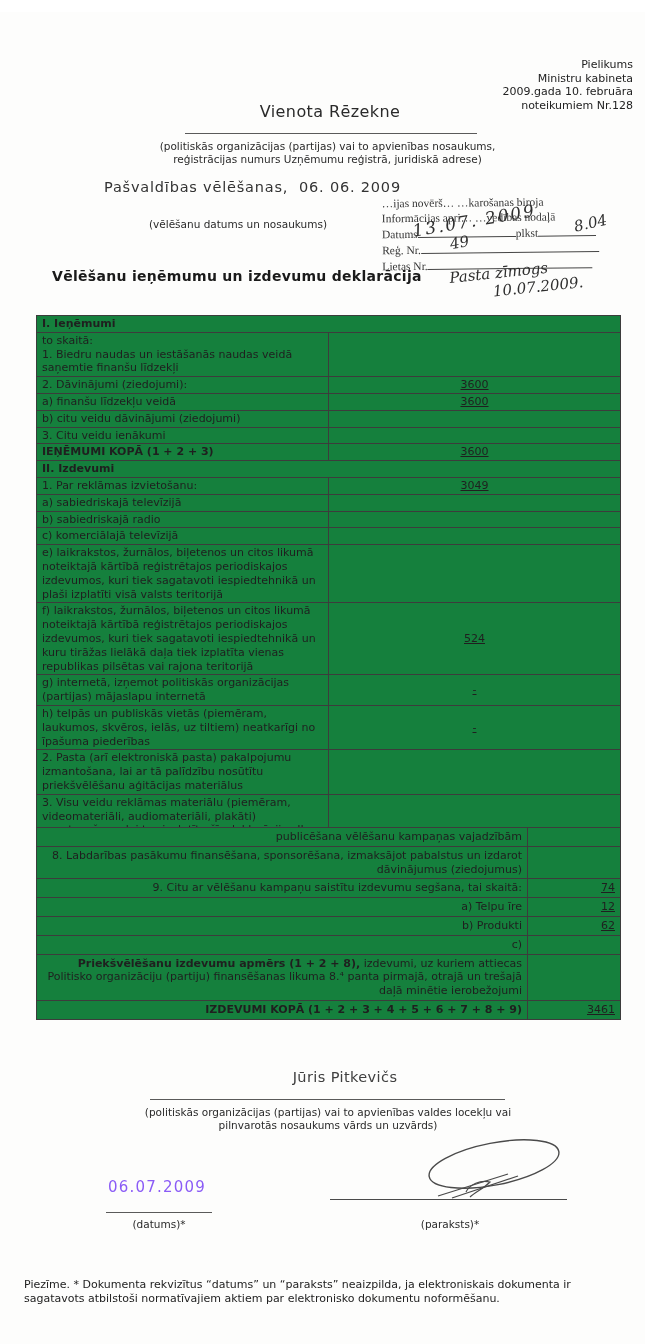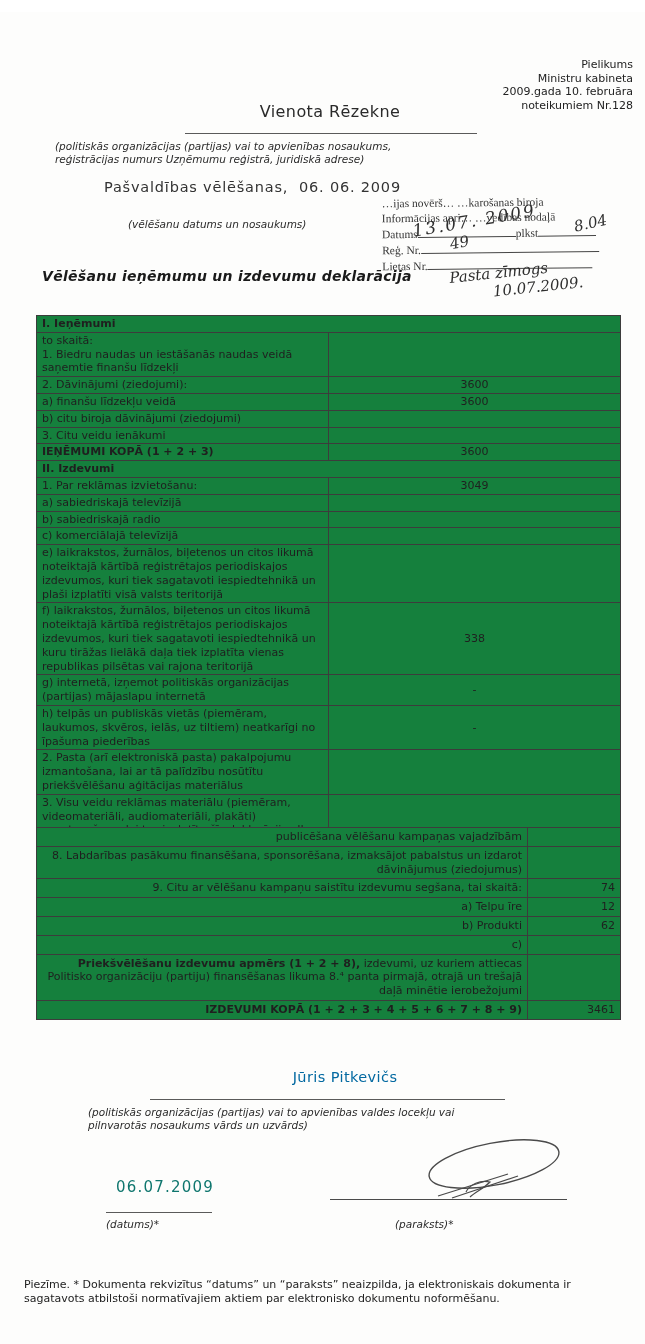--- a/index.html
+++ b/index.html
@@ -7,57 +7,57 @@
     position:relative;width:645px;height:1344px;margin:12px auto;
     background:#fdfdfc;color:#1b1b1b;
     font-family:"DejaVu Sans","Liberation Sans",sans-serif;
     overflow:hidden;
   }
   .abs{position:absolute;}
   .annex{right:12px;top:46px;text-align:right;font-size:11px;line-height:13.5px;color:#222;}
   .party-name{top:90px;left:105px;width:450px;text-align:center;font-size:16px;letter-spacing:.4px;color:#2a2a2a;}
   .rule{border-top:1px solid #5a5a5a;height:0;}
   .party-rule{top:121px;left:185px;width:292px;}
-  .caption{font-size:10.5px;line-height:12.5px;text-align:left;color:#2a2a2a;font-style:italic;}
+  .caption{font-size:10.5px;line-height:12.5px;text-align:center;color:#2a2a2a;}
   .party-caption{top:128px;left:55px;width:545px;}
   .election-line{top:167px;left:104px;font-size:14.5px;letter-spacing:.8px;white-space:pre;color:#333;}
   .election-caption{top:206px;left:128px;width:220px;}
   .stamp{
     top:184px;left:382px;width:258px;
     font-family:"Liberation Serif","DejaVu Serif",serif;
     font-size:11.5px;line-height:13px;color:#343434;
     transform:rotate(-.6deg);
   }
   .stamp .srow{white-space:nowrap;margin-bottom:2px;}
   .stamp .fill{display:inline-block;border-bottom:1px solid #444;height:10px;vertical-align:baseline;}
   .hand{
     font-family:"DejaVu Serif","Liberation Serif",serif;
     font-style:italic;color:#2e2e2e;
   }
   .hw-date{position:absolute;top:18px;left:30px;font-size:17px;transform:rotate(-9deg);letter-spacing:2px;white-space:nowrap;}
   .hw-time{position:absolute;top:22px;left:192px;font-size:15px;transform:rotate(-12deg);}
   .hw-reg{position:absolute;top:40px;left:68px;font-size:15px;transform:rotate(-10deg);}
-  .doc-title{top:256px;left:42px;font-size:14px;font-weight:bold;letter-spacing:.3px;color:#1a1a1a;font-style:italic;}
+  .doc-title{top:256px;left:52px;font-size:14px;font-weight:bold;letter-spacing:.3px;color:#1a1a1a;}
   .handnote{top:250px;left:450px;font-size:15px;transform:rotate(-6deg);line-height:18px;white-space:nowrap;}
   .handnote .l2{margin-left:42px;}
   table.decl{border-collapse:collapse;table-layout:fixed;width:585px;background:#15803d;}
   table.decl td{
     border:1px solid #3c3c3c;font-size:11px;line-height:13.8px;
     padding:1px 5px;vertical-align:middle;color:#1f1f1f;
   }
   table.decl td.lbl{white-space:pre-line;}
-  table.decl td.val{width:82px;text-align:center;}
+  table.decl td.val{width:82px;text-align:center;text-decoration:underline;}
   table.decl .b{font-weight:bold;}
   .t1{top:303px;left:36px;}
   .t2{top:815px;left:36px;}
   .t2 table.decl td{padding:2px 5px;text-align:right;}
-  .signer-name{top:1057px;left:145px;width:400px;text-align:center;font-size:14.5px;letter-spacing:.4px;color:#0369a1;}
+  .signer-name{top:1057px;left:145px;width:400px;text-align:center;font-size:14.5px;letter-spacing:.4px;color:#404040;}
   .signer-rule{top:1087px;left:150px;width:355px;}
   .signer-caption{top:1094px;left:88px;width:480px;}
-  .date-value{top:1166px;left:116px;font-size:15px;letter-spacing:1.2px;color:#0f766e;}
+  .date-value{top:1166px;left:108px;font-size:15px;letter-spacing:1.2px;color:#8b5cf6;}
   .date-rule{top:1200px;left:106px;width:106px;}
   .date-caption{top:1206px;left:106px;width:106px;}
   .sign-rule{top:1187px;left:330px;width:237px;border-top:1px solid #4a4a4a;}
   .sign-caption{top:1206px;left:395px;width:110px;}
   .sig-svg{top:1122px;left:410px;width:155px;height:70px;}
   .footnote{top:1266px;left:24px;width:600px;font-size:11px;line-height:14px;color:#222;}
 </style>
 </head>
 <body>
 
@@ -111,21 +111,21 @@
           </tr>
           <tr>
             <td class="lbl">2. Dāvinājumi (ziedojumi):</td>
             <td class="val">3600</td>
           </tr>
           <tr>
             <td class="lbl">a) finanšu līdzekļu veidā</td>
             <td class="val">3600</td>
           </tr>
           <tr>
-            <td class="lbl">b) citu biroja dāvinājumi (ziedojumi)</td>
+            <td class="lbl">b) citu veidu dāvinājumi (ziedojumi)</td>
             <td class="val"></td>
           </tr>
           <tr>
             <td class="lbl">3. Citu veidu ienākumi</td>
             <td class="val"></td>
           </tr>
           <tr>
             <td class="lbl b">IEŅĒMUMI KOPĀ (1 + 2 + 3)</td>
             <td class="val">3600</td>
           </tr>
@@ -147,21 +147,21 @@
           <tr>
             <td class="lbl">c) komerciālajā televīzijā</td>
             <td class="val"></td>
           </tr>
           <tr>
             <td class="lbl">e) laikrakstos, žurnālos, biļetenos un citos likumā noteiktajā kārtībā reģistrētajos periodiskajos izdevumos, kuri tiek sagatavoti iespiedtehnikā un plaši izplatīti visā valsts teritorijā</td>
             <td class="val"></td>
           </tr>
           <tr>
             <td class="lbl">f) laikrakstos, žurnālos, biļetenos un citos likumā noteiktajā kārtībā reģistrētajos periodiskajos izdevumos, kuri tiek sagatavoti iespiedtehnikā un kuru tirāžas lielākā daļa tiek izplatīta vienas republikas pilsētas vai rajona teritorijā</td>
-            <td class="val">338</td>
+            <td class="val">524</td>
           </tr>
           <tr>
             <td class="lbl">g) internetā, izņemot politiskās organizācijas (partijas) mājaslapu internetā</td>
             <td class="val">-</td>
           </tr>
           <tr>
             <td class="lbl">h) telpās un publiskās vietās (piemēram, laukumos, skvēros, ielās, uz tiltiem) neatkarīgi no īpašuma piederības</td>
             <td class="val">-</td>
           </tr>
           <tr>

